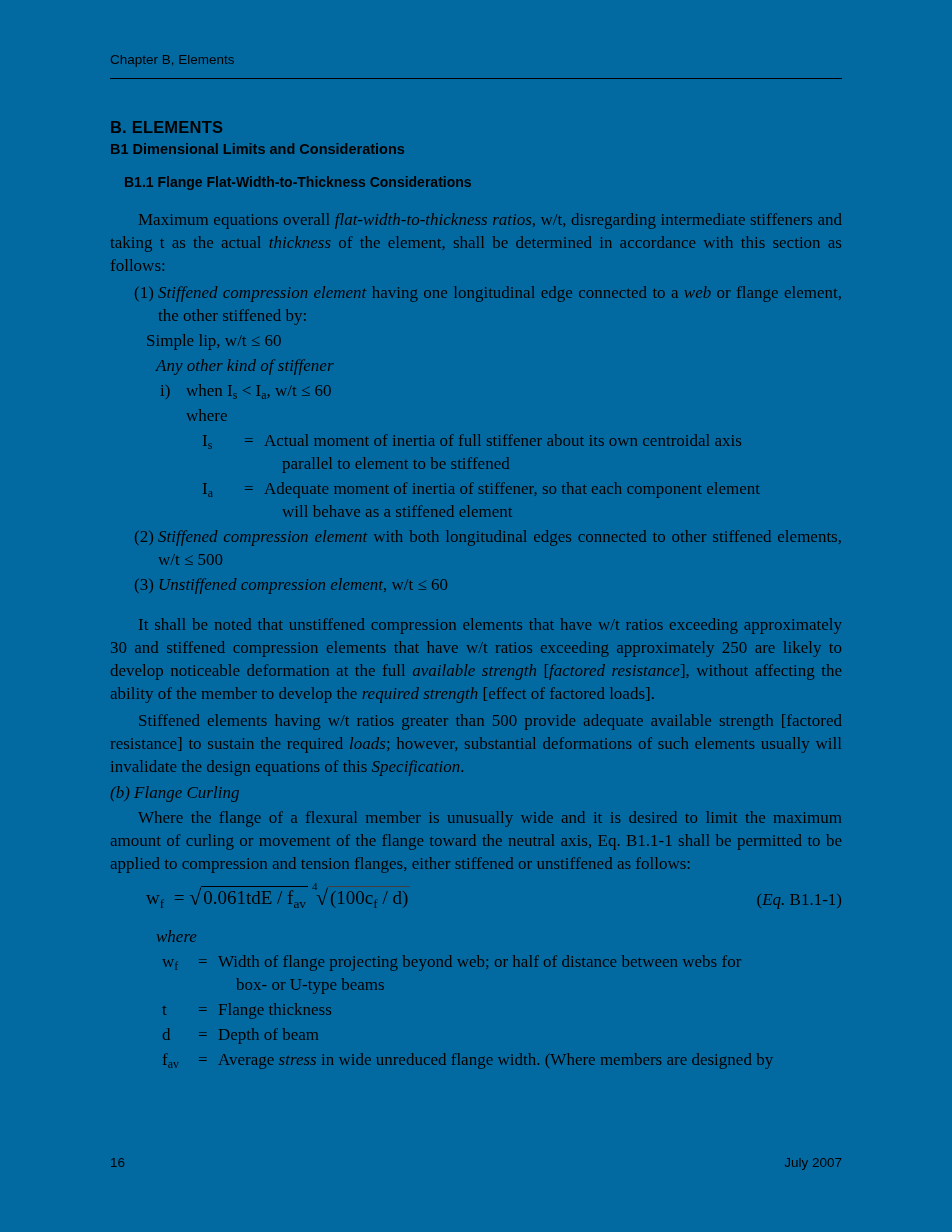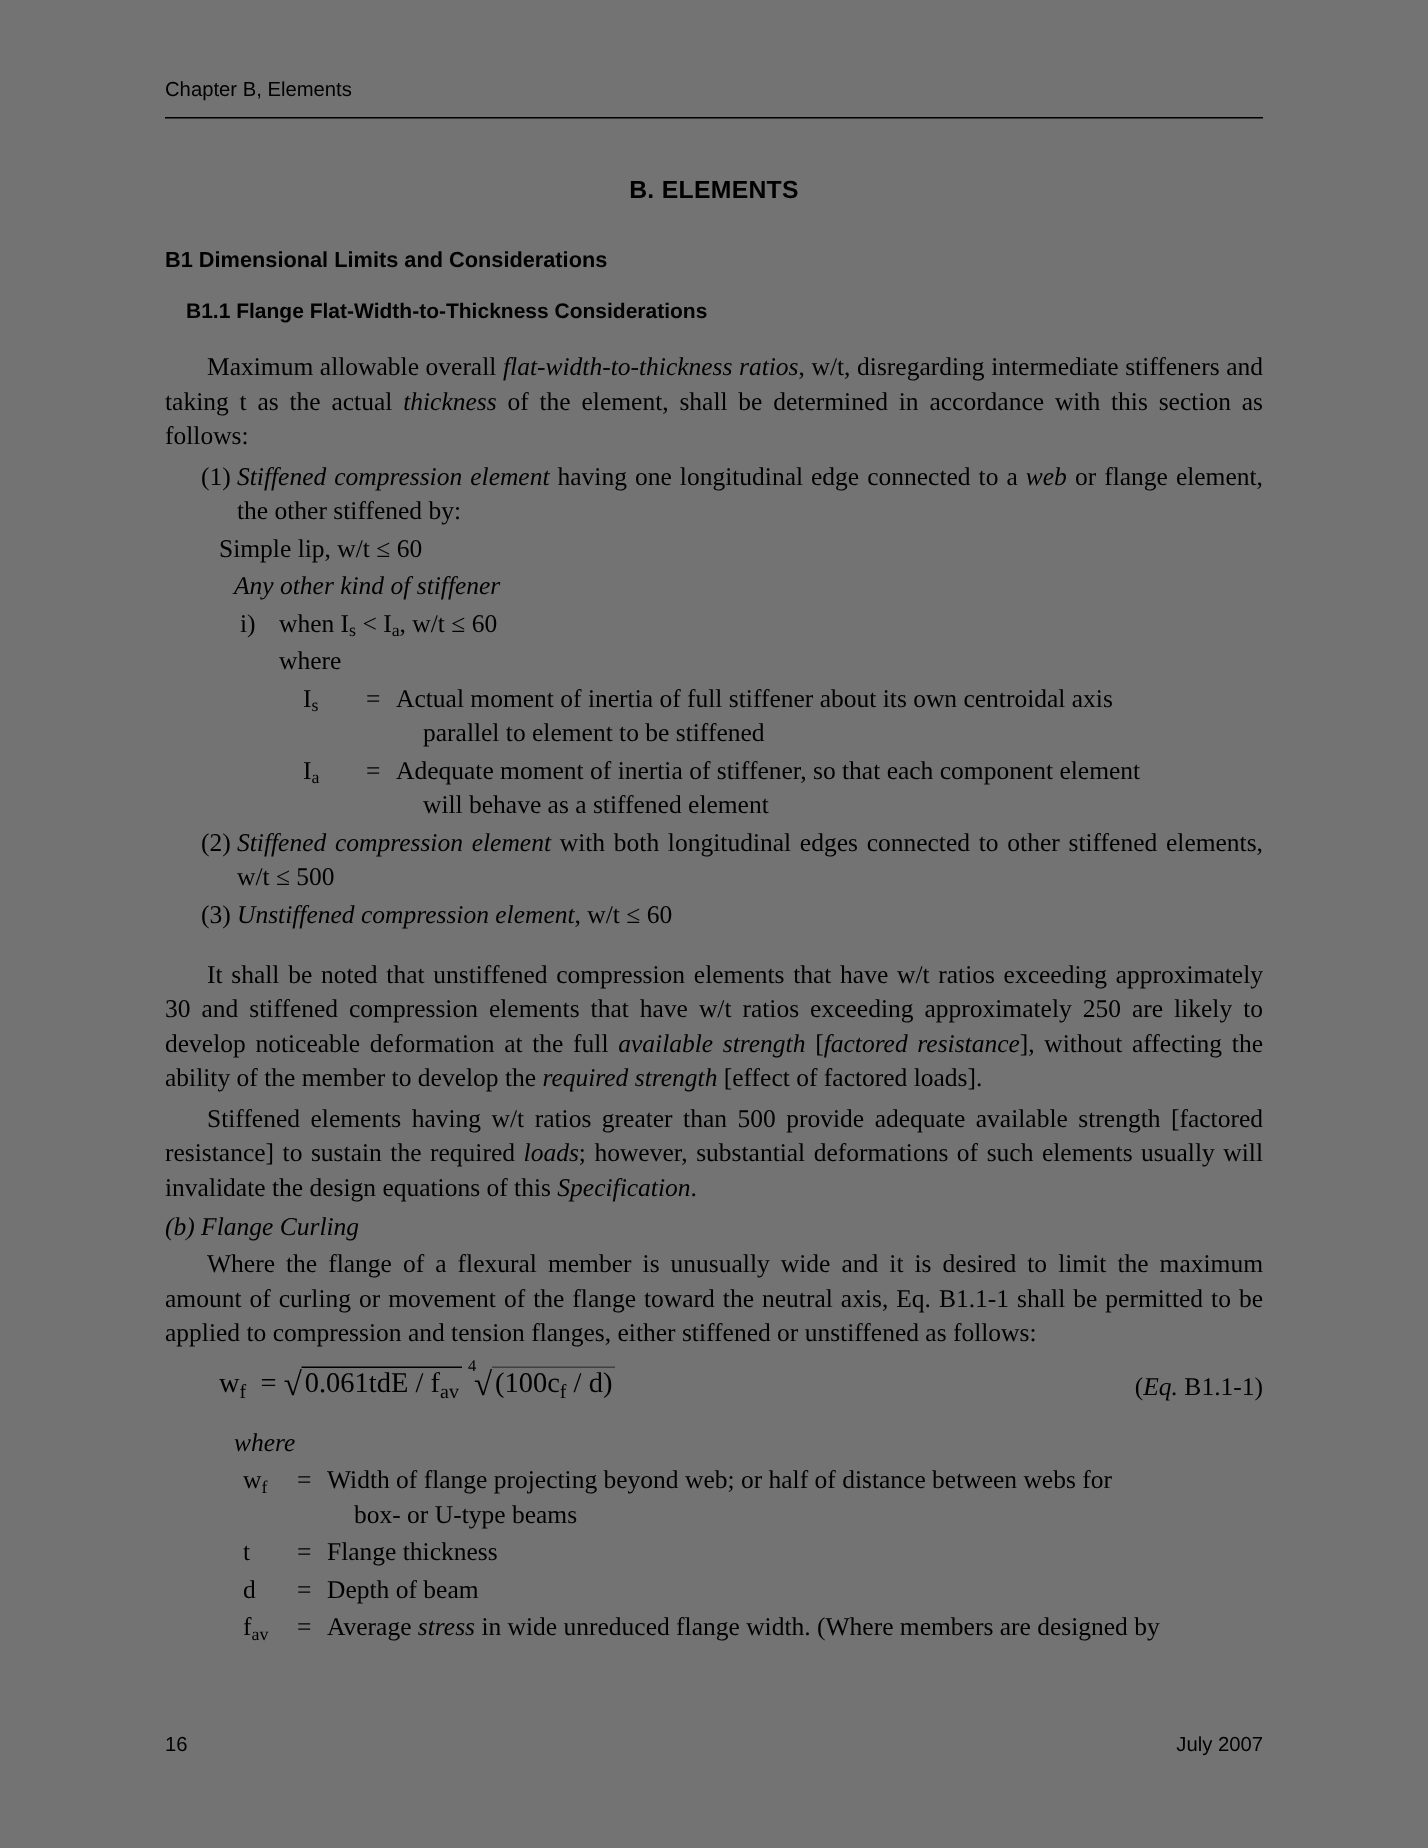--- a/index.html
+++ b/index.html
@@ -5,21 +5,21 @@
   html, body {
     margin: 0;
     padding: 0;
     background: #ffffff;
   }
   .page {
     position: relative;
     width: 952px;
     height: 1232px;
     margin: 0 auto;
-    background: #737373;
+    background: #0369a1;
     font-family: "Liberation Serif", serif;
     color: #000000;
     box-sizing: border-box;
   }
   .header {
     position: absolute;
     left: 110px;
     top: 52px;
     width: 732px;
     font-family: "Liberation Sans", sans-serif;
@@ -37,23 +37,22 @@
   .content {
     position: absolute;
     left: 110px;
     top: 118px;
     width: 732px;
   }
   .h1 {
     font-family: "Liberation Sans", sans-serif;
     font-weight: bold;
     font-size: 16.5px;
-    margin: 0 0 29px 0;
+    margin: 0 0 4px 0;
     letter-spacing: 0.2px;
-    text-align: center;
   }
   .h2 {
     font-family: "Liberation Sans", sans-serif;
     font-weight: bold;
     font-size: 14.5px;
     margin: 0 0 17px 0;
   }
   .h3 {
     font-family: "Liberation Sans", sans-serif;
     font-weight: bold;
@@ -232,21 +231,21 @@
   <div class="header">Chapter B, Elements</div>
   <div class="header-rule"></div>
 
   <div class="content">
 
     <div class="h1">B. ELEMENTS</div>
     <div class="h2">B1 Dimensional Limits and Considerations</div>
     <div class="h3">B1.1   Flange Flat-Width-to-Thickness Considerations</div>
 
 
-    <p class="body"><span>Maximum allowable overall </span><i>flat-width-to-thickness ratios</i><span>, w/t, disregarding intermediate stiffeners and taking t as the actual </span><i>thickness</i><span> of the element, shall be determined in accordance with this section as follows:</span></p>
+    <p class="body"><span>Maximum equations overall </span><i>flat-width-to-thickness ratios</i><span>, w/t, disregarding intermediate stiffeners and taking t as the actual </span><i>thickness</i><span> of the element, shall be determined in accordance with this section as follows:</span></p>
 
     <div class="list-item">
       <span class="marker">(1)</span>
       <i>Stiffened compression element</i><span> having one longitudinal edge connected to a </span><i>web</i><span> or flange element, the other stiffened by:</span>
     </div>
 
     <div class="plain-line">Simple lip, w/t ≤ 60</div>
     <div class="plain-line i2">Any other kind of stiffener</div>
 
     <div class="roman-item">

